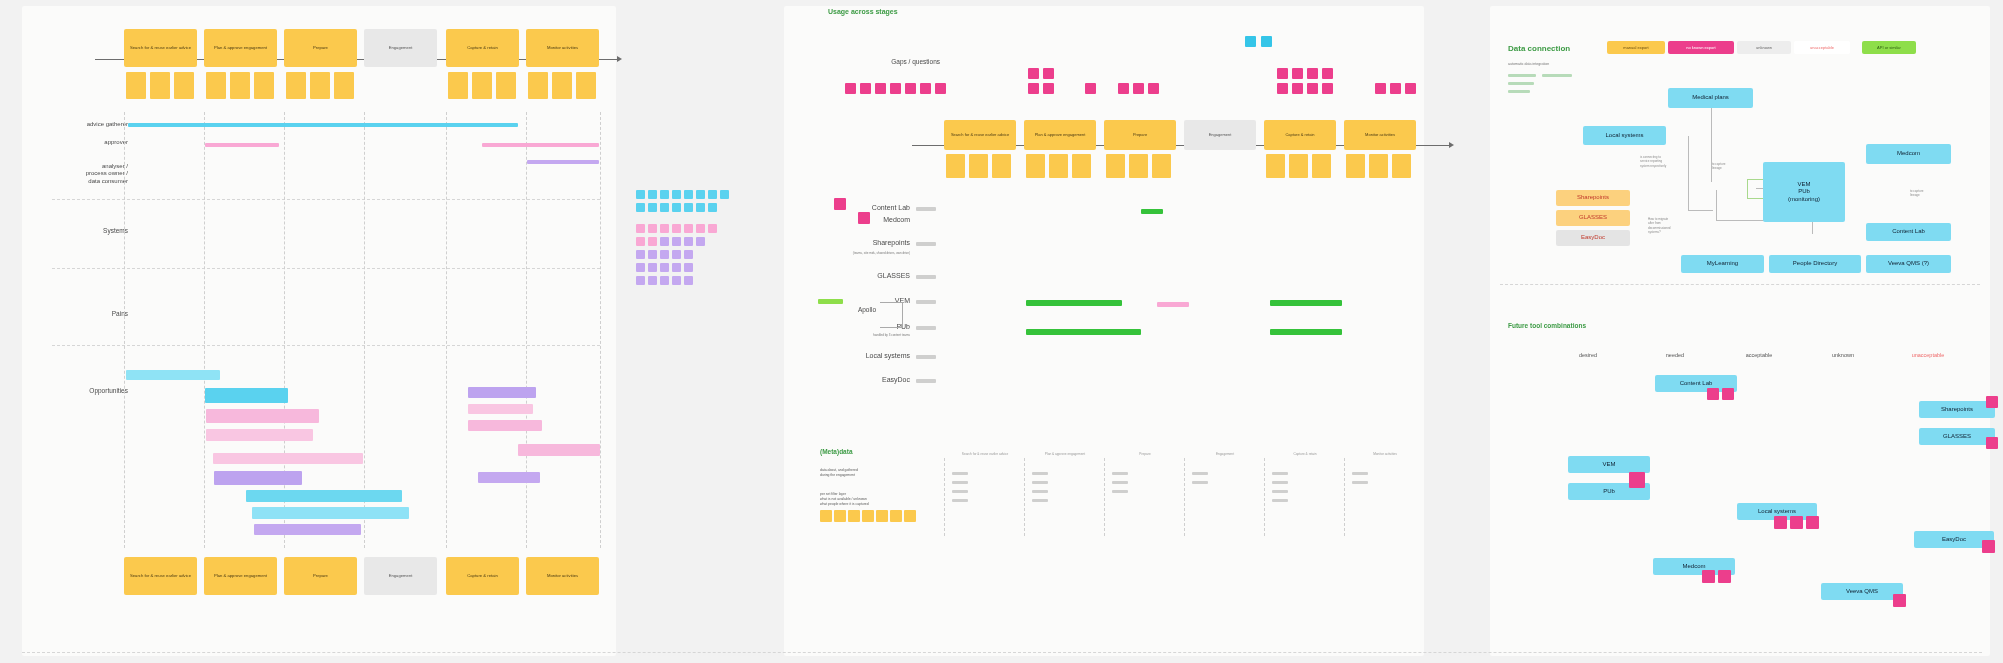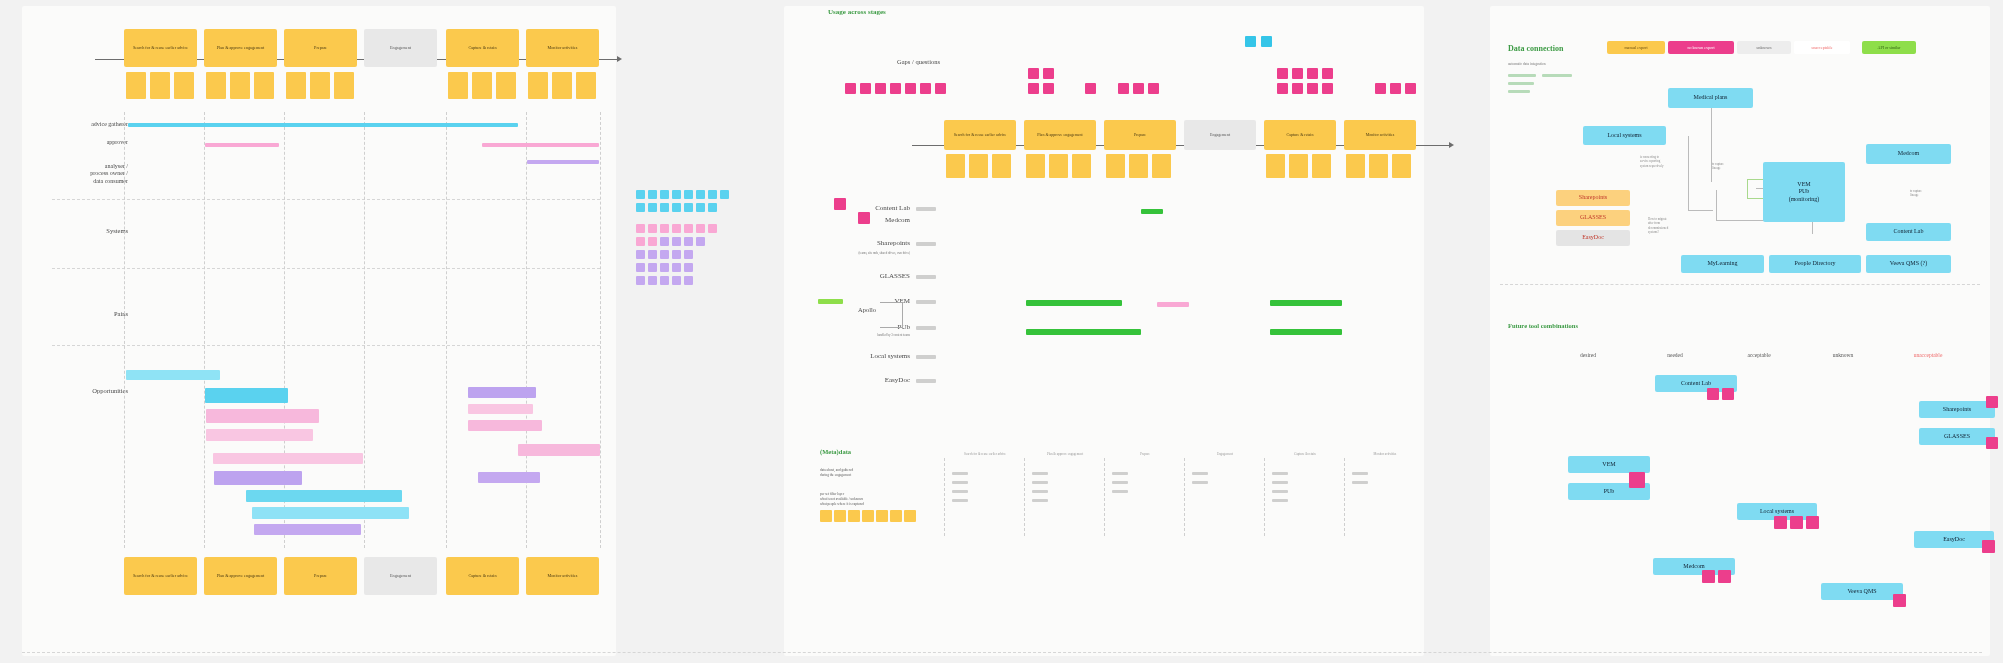--- a/index.html
+++ b/index.html
@@ -1,17 +1,17 @@
 <!DOCTYPE html>
 <html><head>
 <meta charset="utf-8">
 <style>
   html,body{margin:0;padding:0;background:#f2f2f2;}
   body{width:2003px;height:663px;font-family:"Liberation Sans",sans-serif;overflow:hidden;}
-  #canvas{position:relative;width:2003px;height:663px;background:#f2f2f2;font-family:Liberation Serif, serif;}
+  #canvas{position:relative;width:2003px;height:663px;background:#f2f2f2;}
 
   .frame{position:absolute;background:#fbfbfa;border-radius:2px;}
   .vdiv{position:absolute;width:0;border-left:1px dashed #cfcfcf;}
   .hdiv{position:absolute;height:0;border-top:1px dashed #d6d6d6;}
 
   .stage{position:absolute;background:#fbc94d;border-radius:2px;display:flex;align-items:center;justify-content:center;
          text-align:center;color:#4a3a12;line-height:1.15;overflow:hidden;padding:1px;box-sizing:border-box;}
   .stage.grey{background:#e8e8e8;color:#555;}
   .mini{position:absolute;background:#fbc94d;border-radius:1px;}
   .axis{position:absolute;height:0;border-top:1.5px solid #6d6d6d;}

